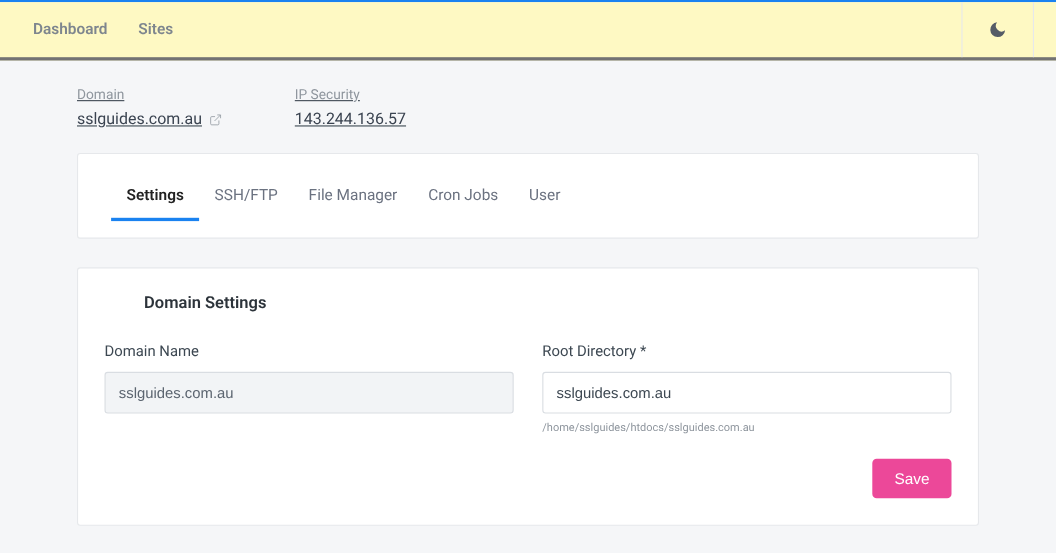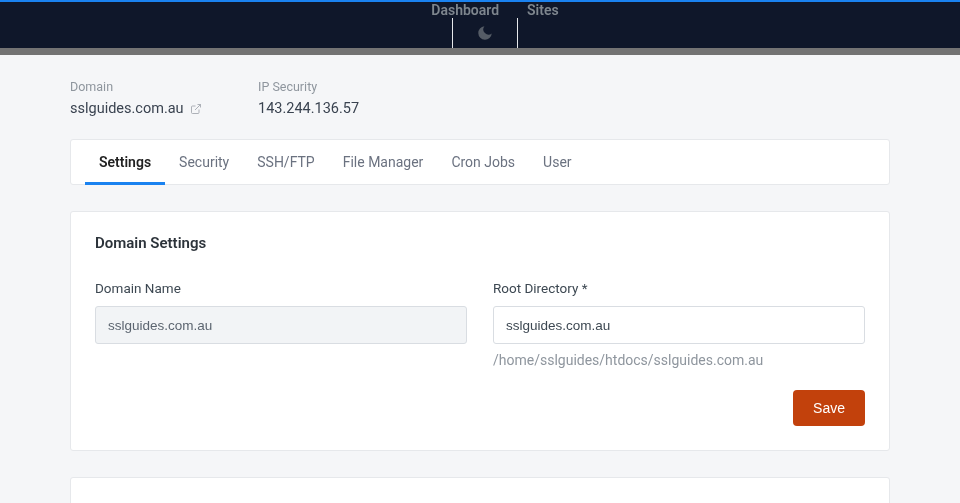--- a/index.html
+++ b/index.html
@@ -7,28 +7,27 @@
     font-family: -apple-system, BlinkMacSystemFont, "Segoe UI", Roboto, "Helvetica Neue", Arial, sans-serif;
     background: #f5f6f8;
     color: #3d4852;
     font-size: 14px;
     width: 960px;
     height: 503px;
     overflow: hidden;
   }
   .blue-bar { height: 2px; background: #1a82f0; width: 100%; }
   .topnav {
-    background: #0f172a;
-    border-bottom: 7px solid #737373;
+    background: #fef9c3;
+    border-bottom: 3px solid #737373;
     height: 53px;
     display: flex;
     align-items: center;
     padding: 0 0 0 30px;
     justify-content: space-between;
-    flex-direction: column;
   }
   .topnav-left { display: flex; gap: 28px; }
   .topnav-left a {
     color: #7e868e;
     font-weight: 600;
     font-size: 14px;
     text-decoration: none;
     cursor: pointer;
   }
   .topnav-right { display: flex; align-items: center; height: 100%; }
@@ -37,21 +36,21 @@
     height: 100%;
     border-left: 1px solid #e6e8eb;
     display: flex;
     align-items: center;
     justify-content: center;
     cursor: pointer;
   }
   .nav-icon-cell svg { width: 18px; height: 18px; fill: #555c66; }
 
   .content { padding: 24px 70px 0 70px; }
-  .info-row { display: flex; gap: 2px; margin-bottom: 22px; }
+  .info-row { display: flex; gap: 12px; margin-bottom: 22px; text-decoration: underline; }
   .info-col { }
   .info-col.domain { width: 186px; }
   .info-col.siteuser { width: 178px; }
   .info-col.ip { }
   .info-label { color: #8f969e; font-size: 12.5px; margin-bottom: 6px; }
   .info-value { color: #3a4350; font-size: 14.5px; display: flex; align-items: center; gap: 6px; }
   .info-value a { color: #3a4350; text-decoration: none; }
   .ext-icon { width: 12px; height: 12px; stroke: #9aa0a7; fill: none; stroke-width: 1.6; }
 
   .card {
@@ -77,41 +76,41 @@
     background: #1a82f0;
   }
   .tab.highlighted {
     outline: 2px solid #e03232;
     outline-offset: -3px;
     padding: 14px 12px;
     margin: 0 2px;
   }
 
   .panel { padding: 22px 24px 24px 24px; }
-  .panel-title { font-size: 15px; font-weight: 600; color: #2c333a; margin-bottom: 28px; }
+  .panel-title { font-size: 15px; font-weight: 600; color: #2c333a; margin-bottom: 28px; margin-left: 36px; }
 
   .form-row { display: flex; gap: 26px; }
   .form-group { flex: 1; }
   .form-label { font-size: 13.5px; color: #3d4852; margin-bottom: 10px; display: block; }
   .form-input {
     width: 100%;
     height: 38px;
     border: 1px solid #d9dde2;
     border-radius: 3px;
     padding: 0 12px;
     font-size: 13.5px;
     color: #3d4852;
     background: #fff;
   }
   .form-input:disabled { background: #f2f4f6; color: #5c6570; }
-  .hint { font-size: 14px; color: #8f969e; margin-top: 8px; }
+  .hint { font-size: 10px; color: #8f969e; margin-top: 8px; }
 
   .actions { display: flex; justify-content: flex-end; margin-top: 22px; }
   .btn-primary {
-    background: #c2410c;
+    background: #ec4899;
     color: #fff;
     border: none;
     border-radius: 4px;
     padding: 10px 20px;
     font-size: 14px;
     font-weight: 500;
     cursor: pointer;
   }
 </style>
 </head>
@@ -148,24 +147,23 @@
             <line x1="10" y1="14" x2="21" y2="3"></line>
           </svg>
       </div>
     </div>
     <div class="info-col ip">
       <div class="info-label">IP Security</div>
       <div class="info-value">143.244.136.57</div>
     </div>
   </div>
 
-  <div class="card" style="padding:0;">
+  <div class="card" style="padding:16px;">
     <div class="tabs" style="border-bottom:none;">
       <div class="tab active">Settings</div>
-      <div class="tab">Security</div>
       <div class="tab">SSH/FTP</div>
       <div class="tab">File Manager</div>
       <div class="tab">Cron Jobs</div>
       <div class="tab">User</div>
     </div>
   </div>
 
   <div class="card">
     <div class="panel">
       <div class="panel-title">Domain Settings</div>

